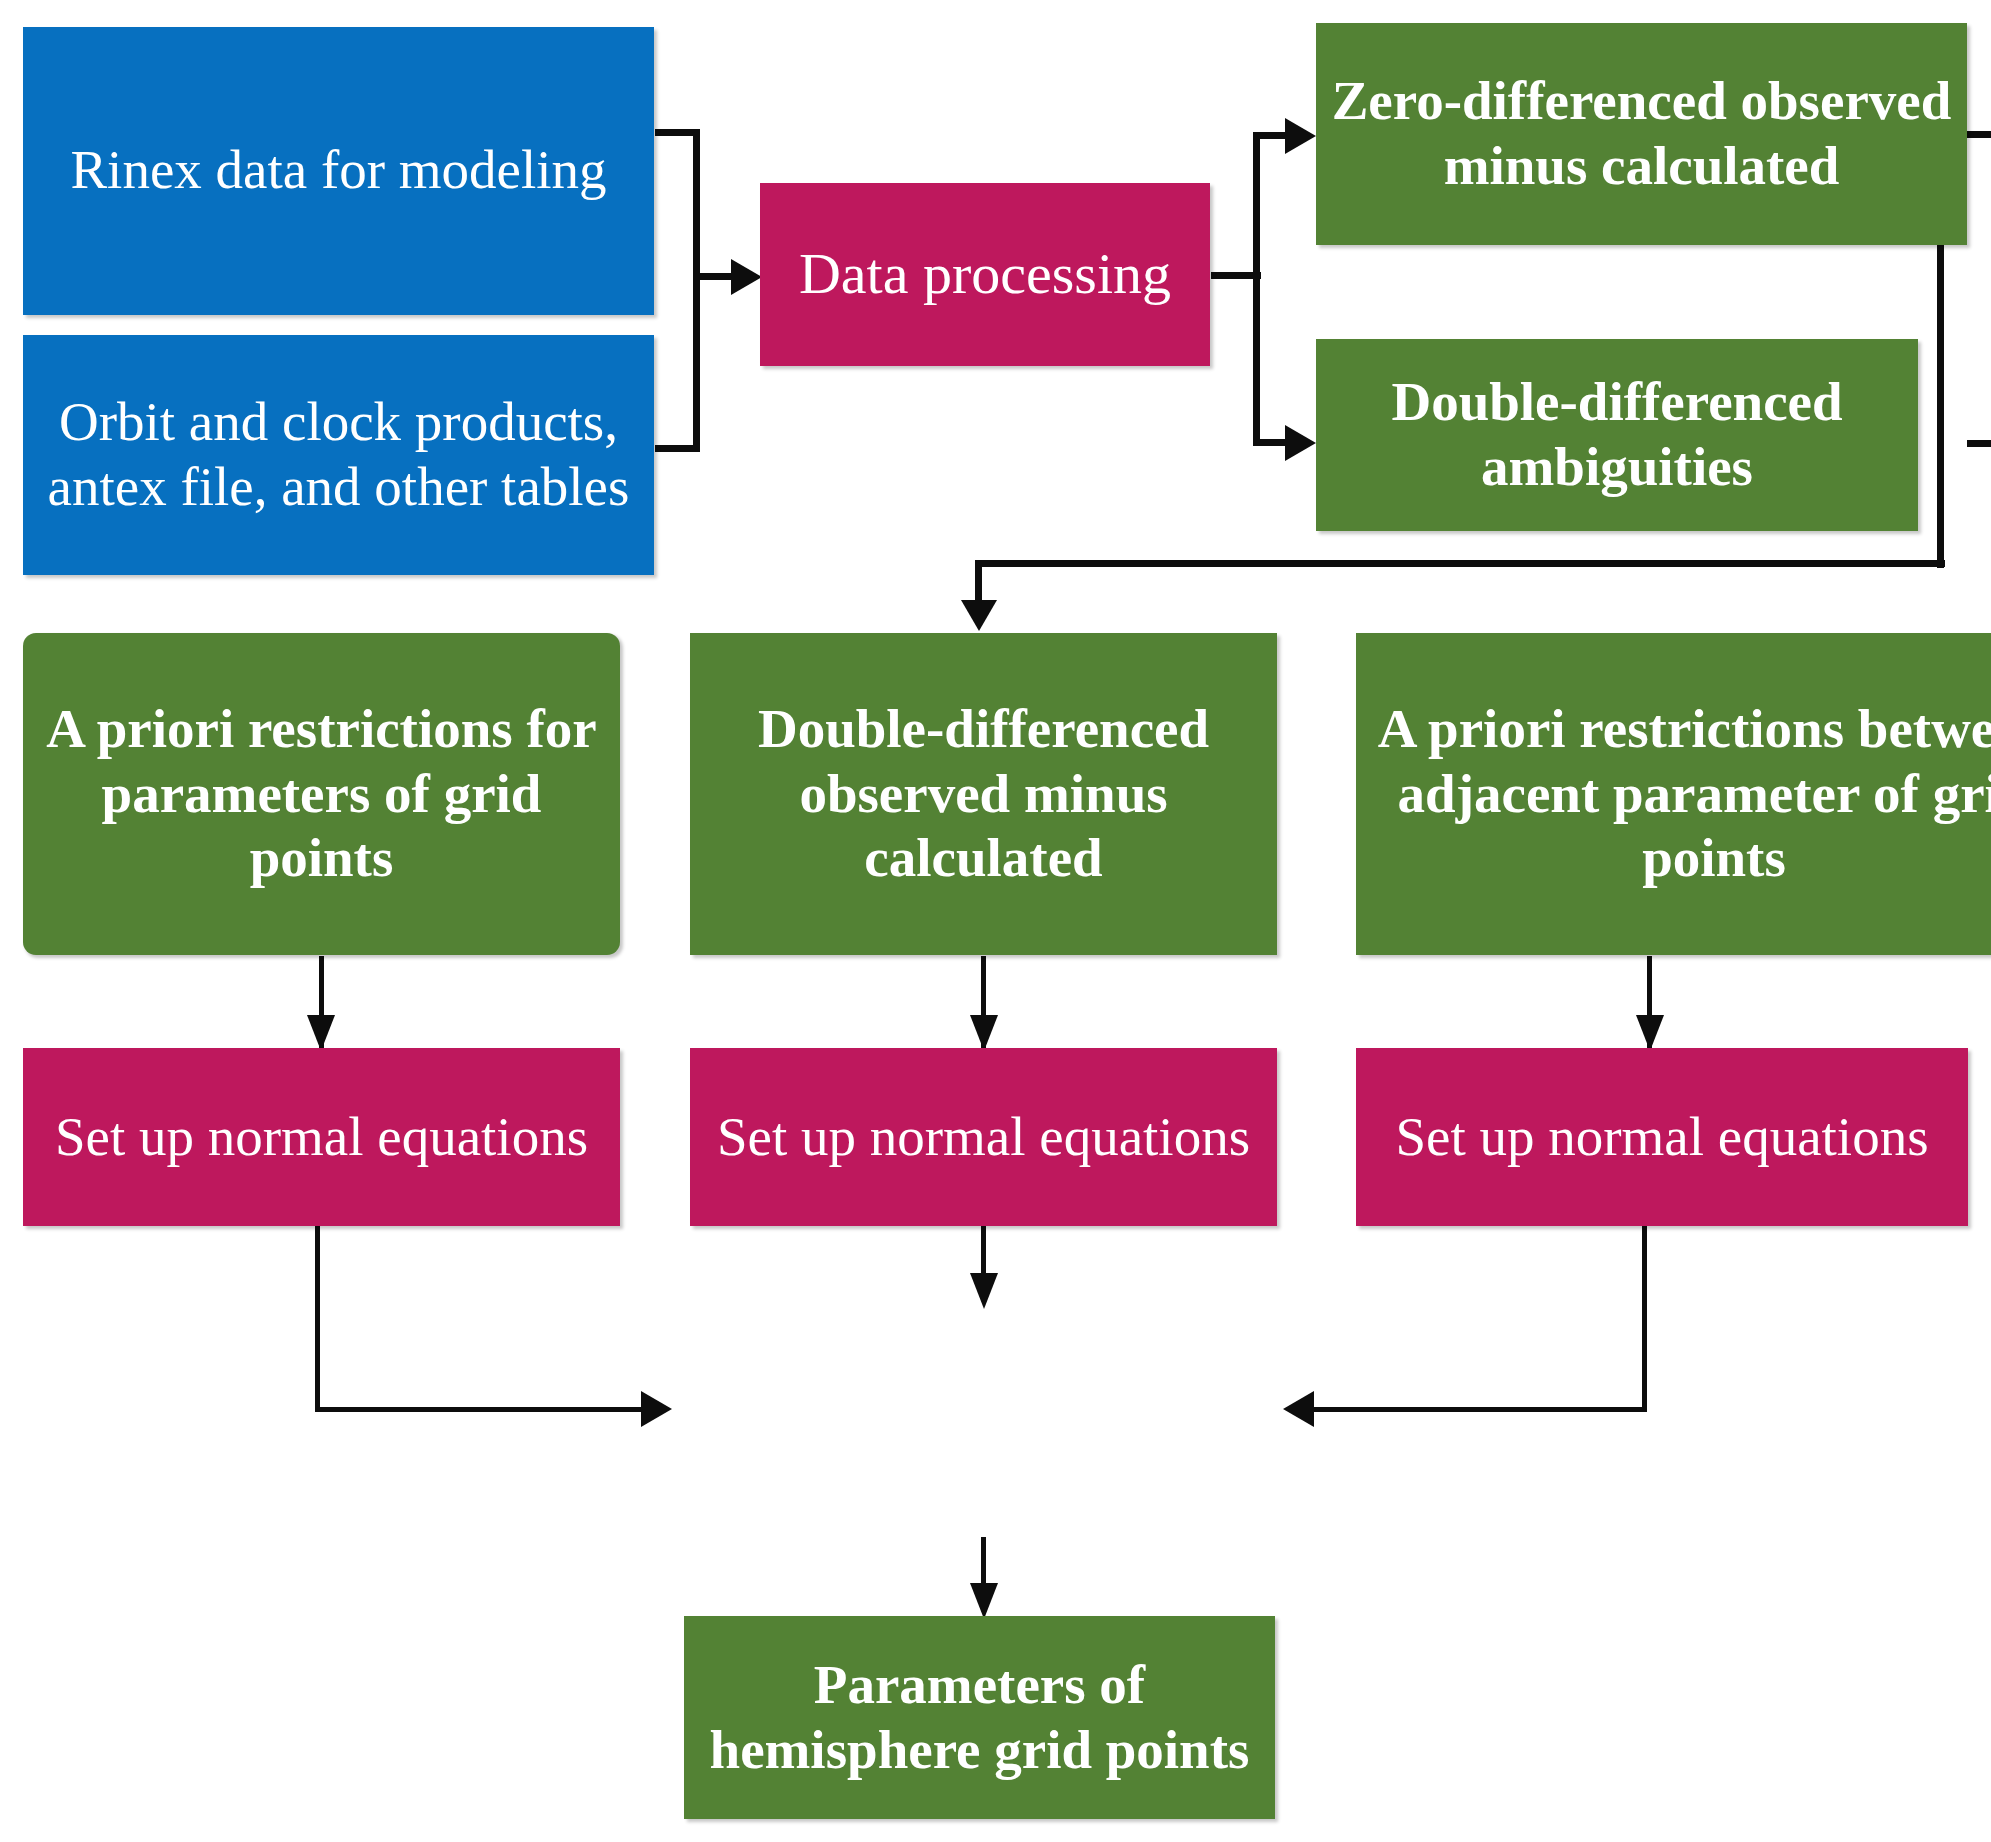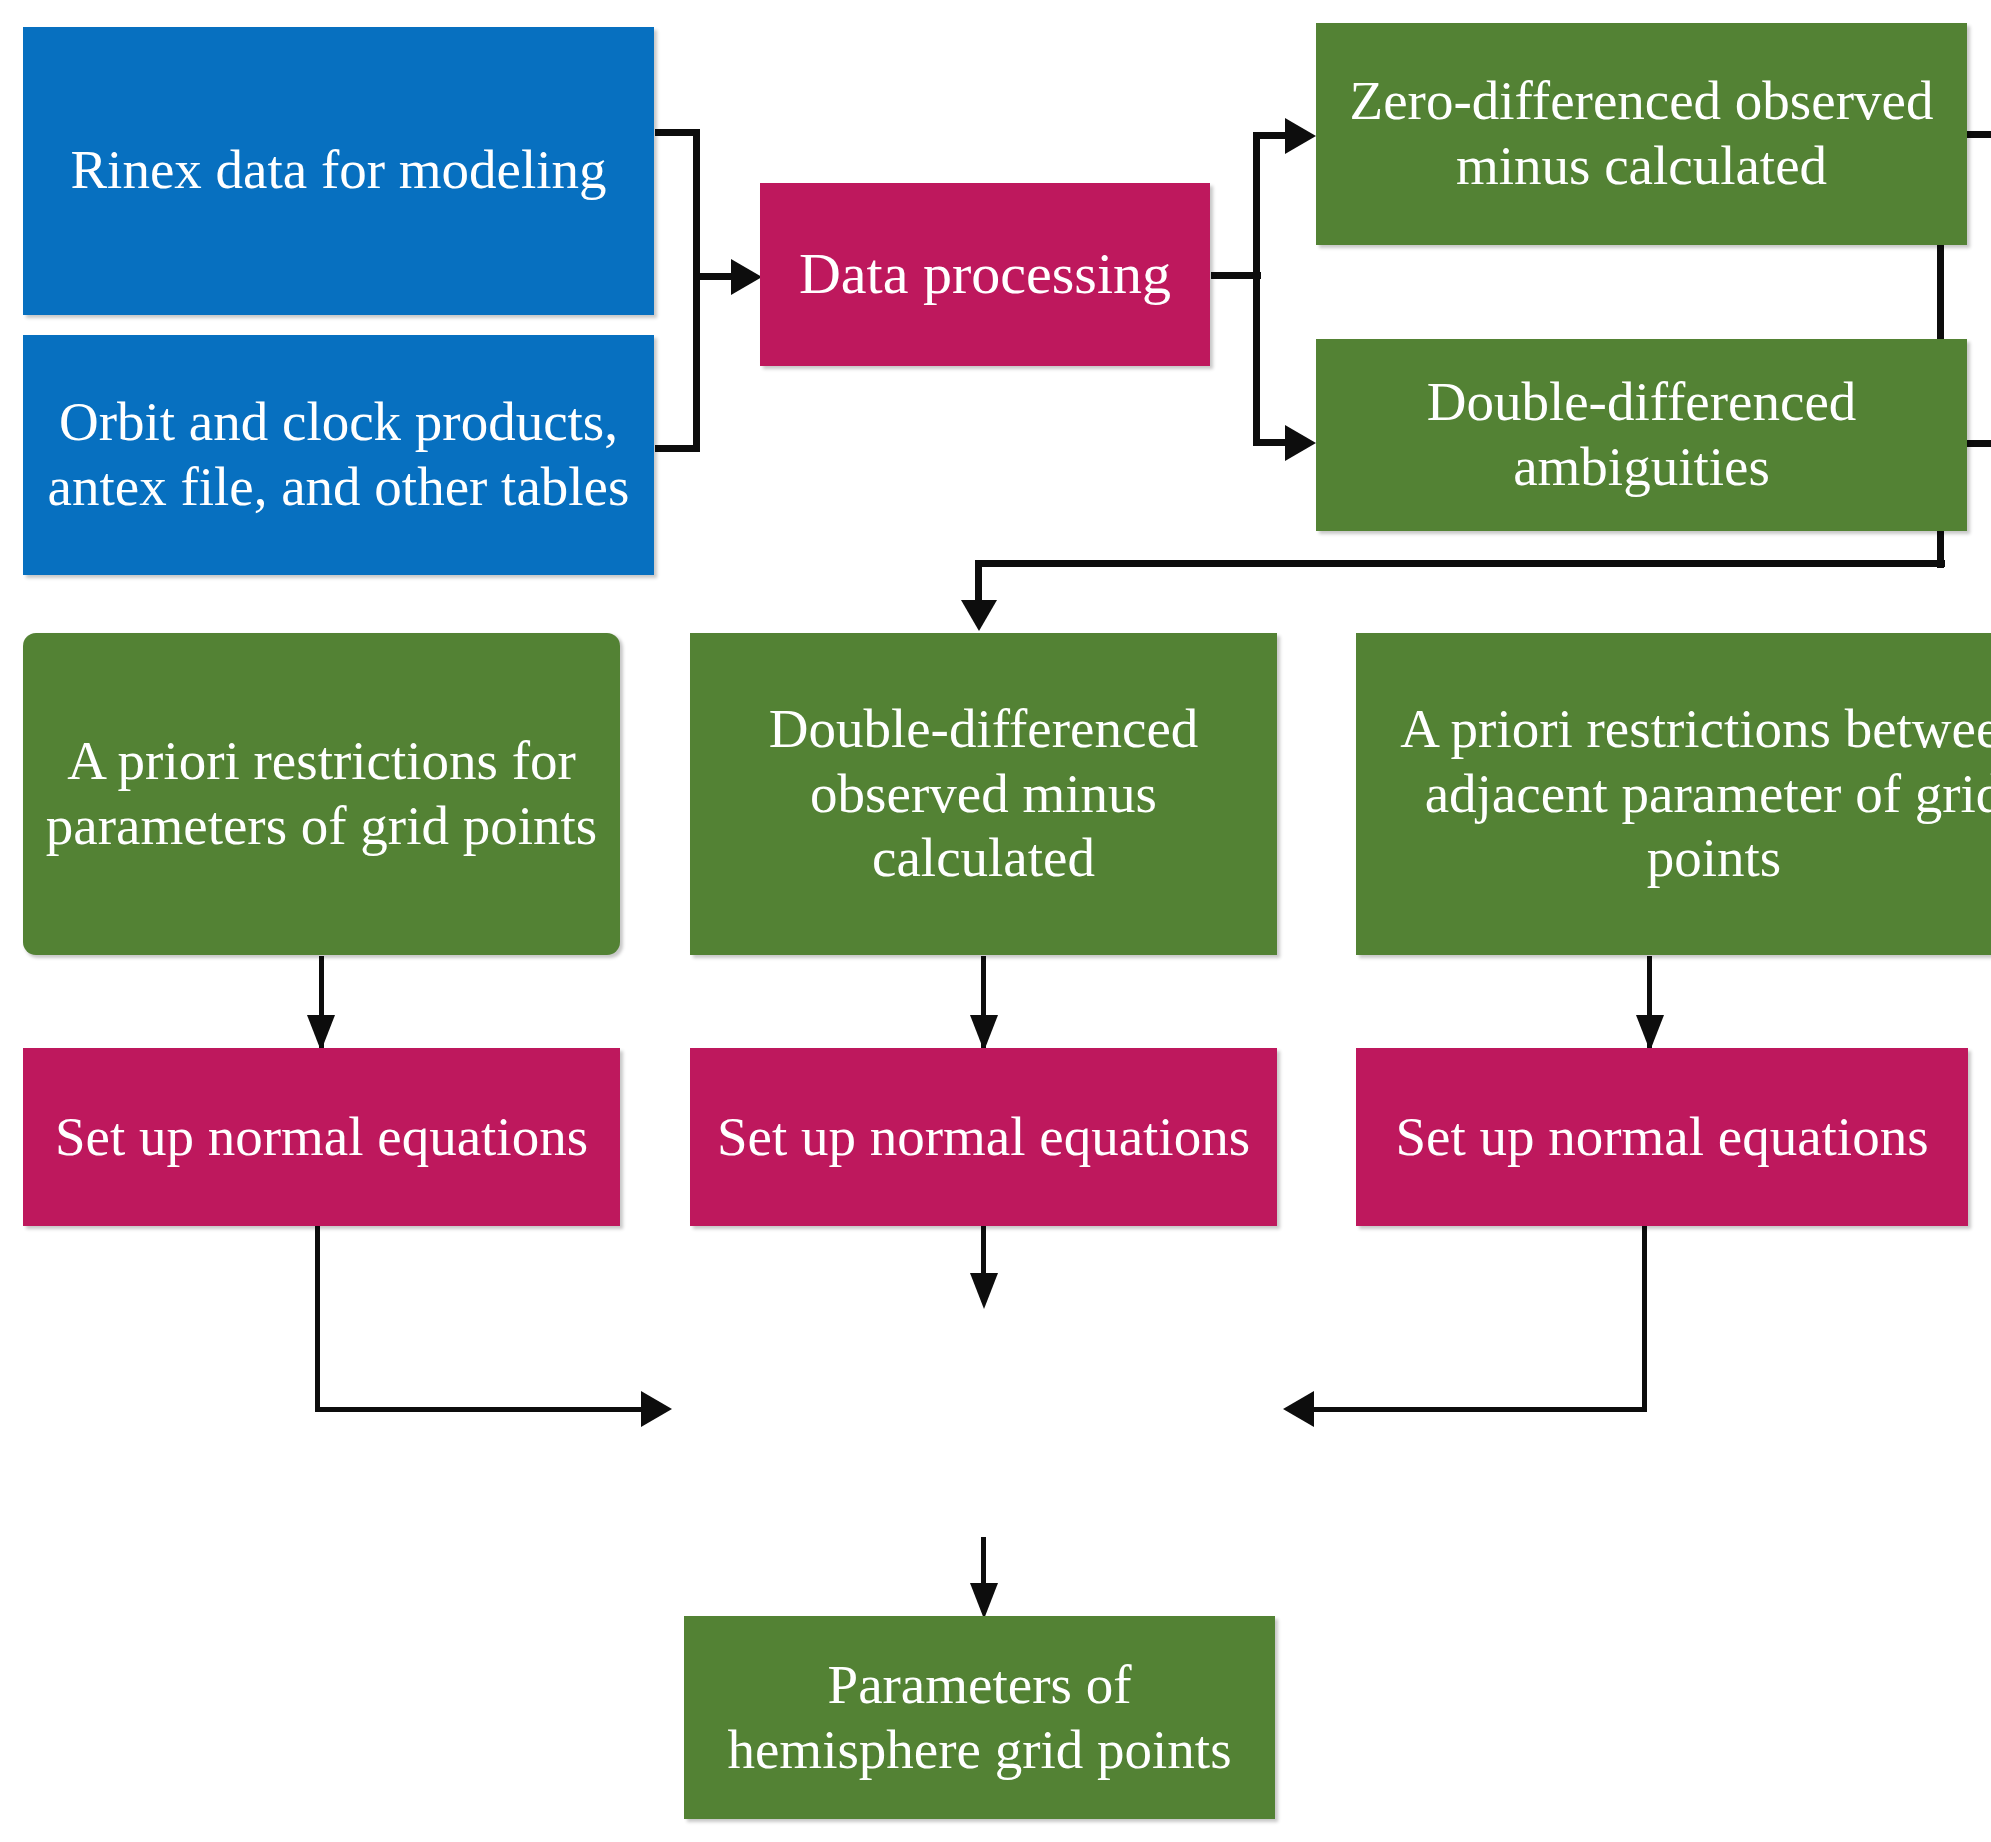--- a/index.html
+++ b/index.html
@@ -26,21 +26,21 @@
     box-sizing: border-box;
     padding: 5px 11.6px;
     box-shadow: 2.5px 2.5px 3.3px rgba(0,0,0,0.22);
     z-index: 5;
   }
   .node span {
     display: block;
     width: 100%;
   }
   .node.blue   { background: #0770c0; }
-  .node.green  { background: #538234; }
+  .node.green  { background: #538234; font-weight: bold; }
   .node.yellow { background: #be185d; }
 
   
   .hline, .vline {
     position: absolute;
     background: #0d0d0d;
     z-index: 3;
   }
   .hline { height: 7.4px; }
   .vline { width: 7.4px; }
@@ -100,21 +100,21 @@
   <div class="vline" style="left:1253px; top:132px; height:314px;"></div>
   <div class="hline" style="left:1253px; top:132px; width:50px;"></div>
   <div class="arrow right" style="left:1285px; top:118px;"></div>
   <div class="hline" style="left:1253px; top:439px; width:50px;"></div>
   <div class="arrow right" style="left:1285px; top:425px;"></div>
 
   <div class="node green" style="left:1316px; top:23px; width:651px; height:222px; font-size:55px;">
     <span>Zero-differenced observed minus calculated</span>
   </div>
 
-  <div class="node green" style="left:1316px; top:339px; width:651px; height:192px; font-size:55px;">
+  <div class="node green" style="left:1316px; top:339px; width:602px; height:192px; font-size:55px;">
     <span>Double-differenced ambiguities</span>
   </div>
 
   <div class="hline" style="left:1967px; top:131px; width:48px;"></div>
   <div class="hline" style="left:1967px; top:440px; width:48px;"></div>
   <div class="vline" style="left:1937px; top:131px; height:437px;"></div>
   <div class="hline" style="left:975px; top:560px; width:970px;"></div>
   <div class="vline" style="left:975px; top:560px; height:51px;"></div>
   <div class="arrow down" style="left:961px; top:600px;"></div>
 

